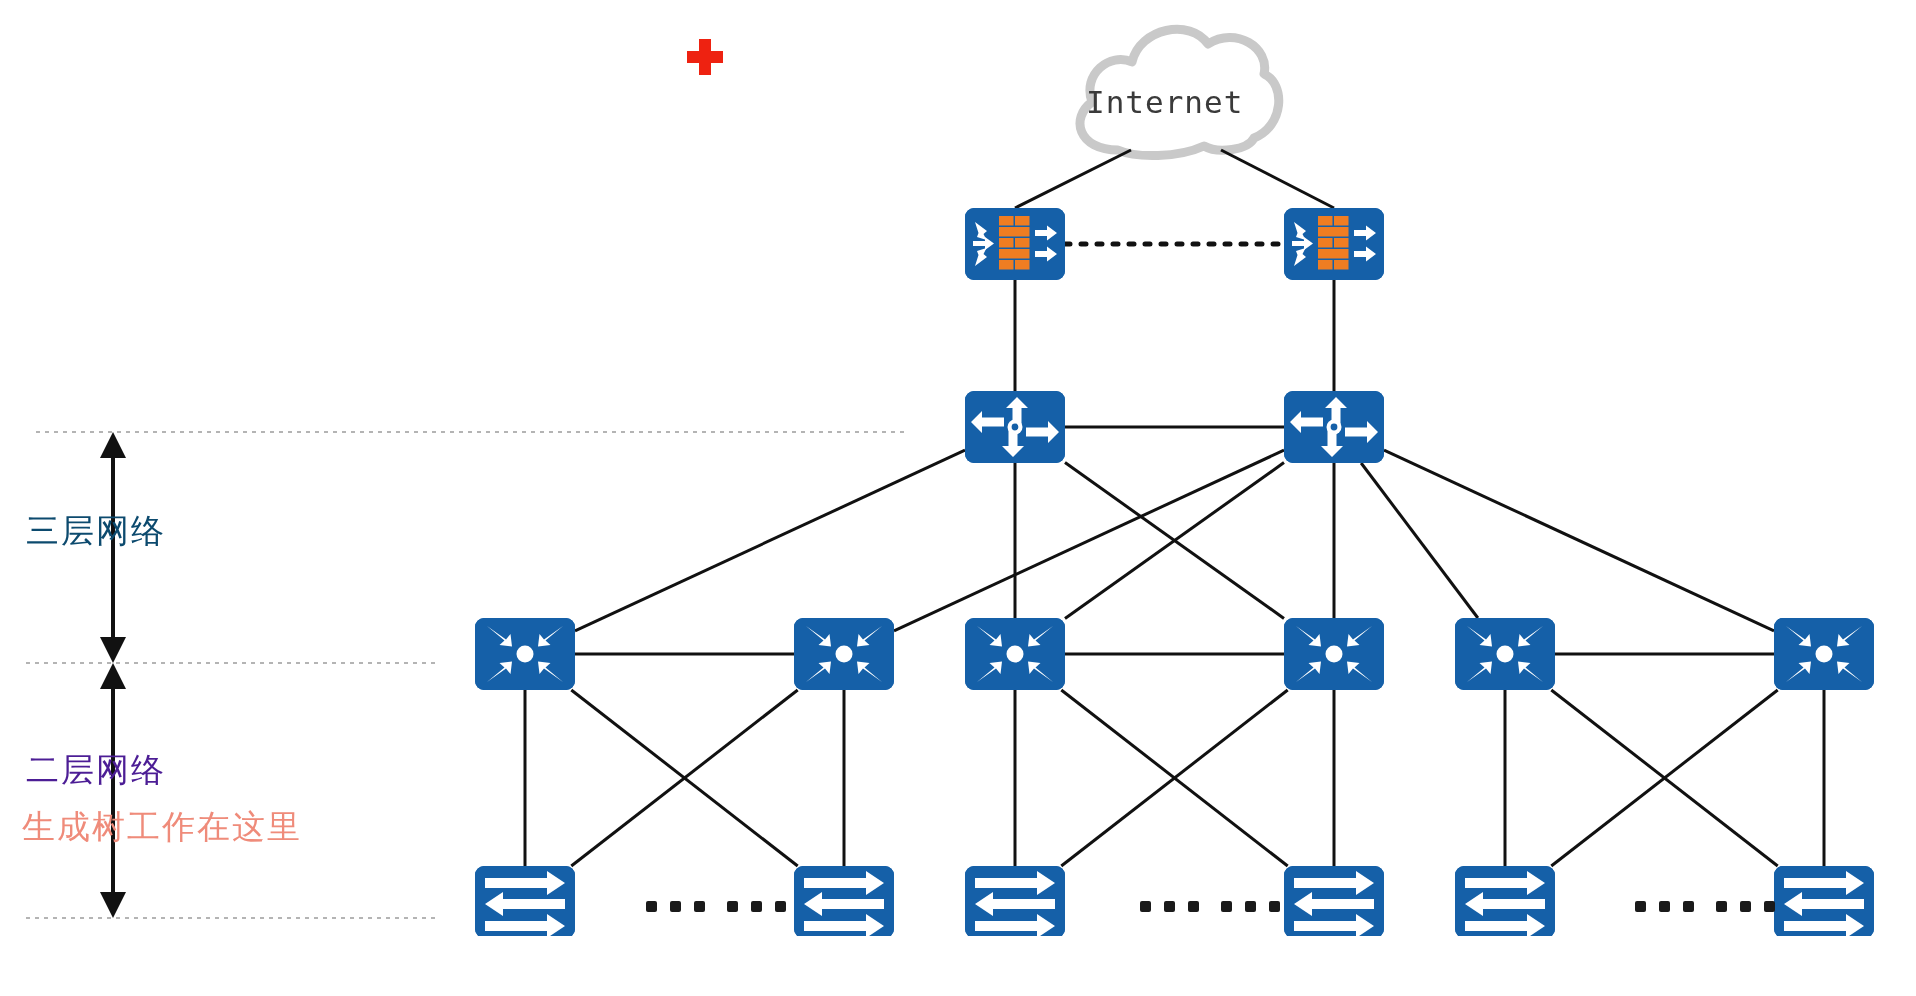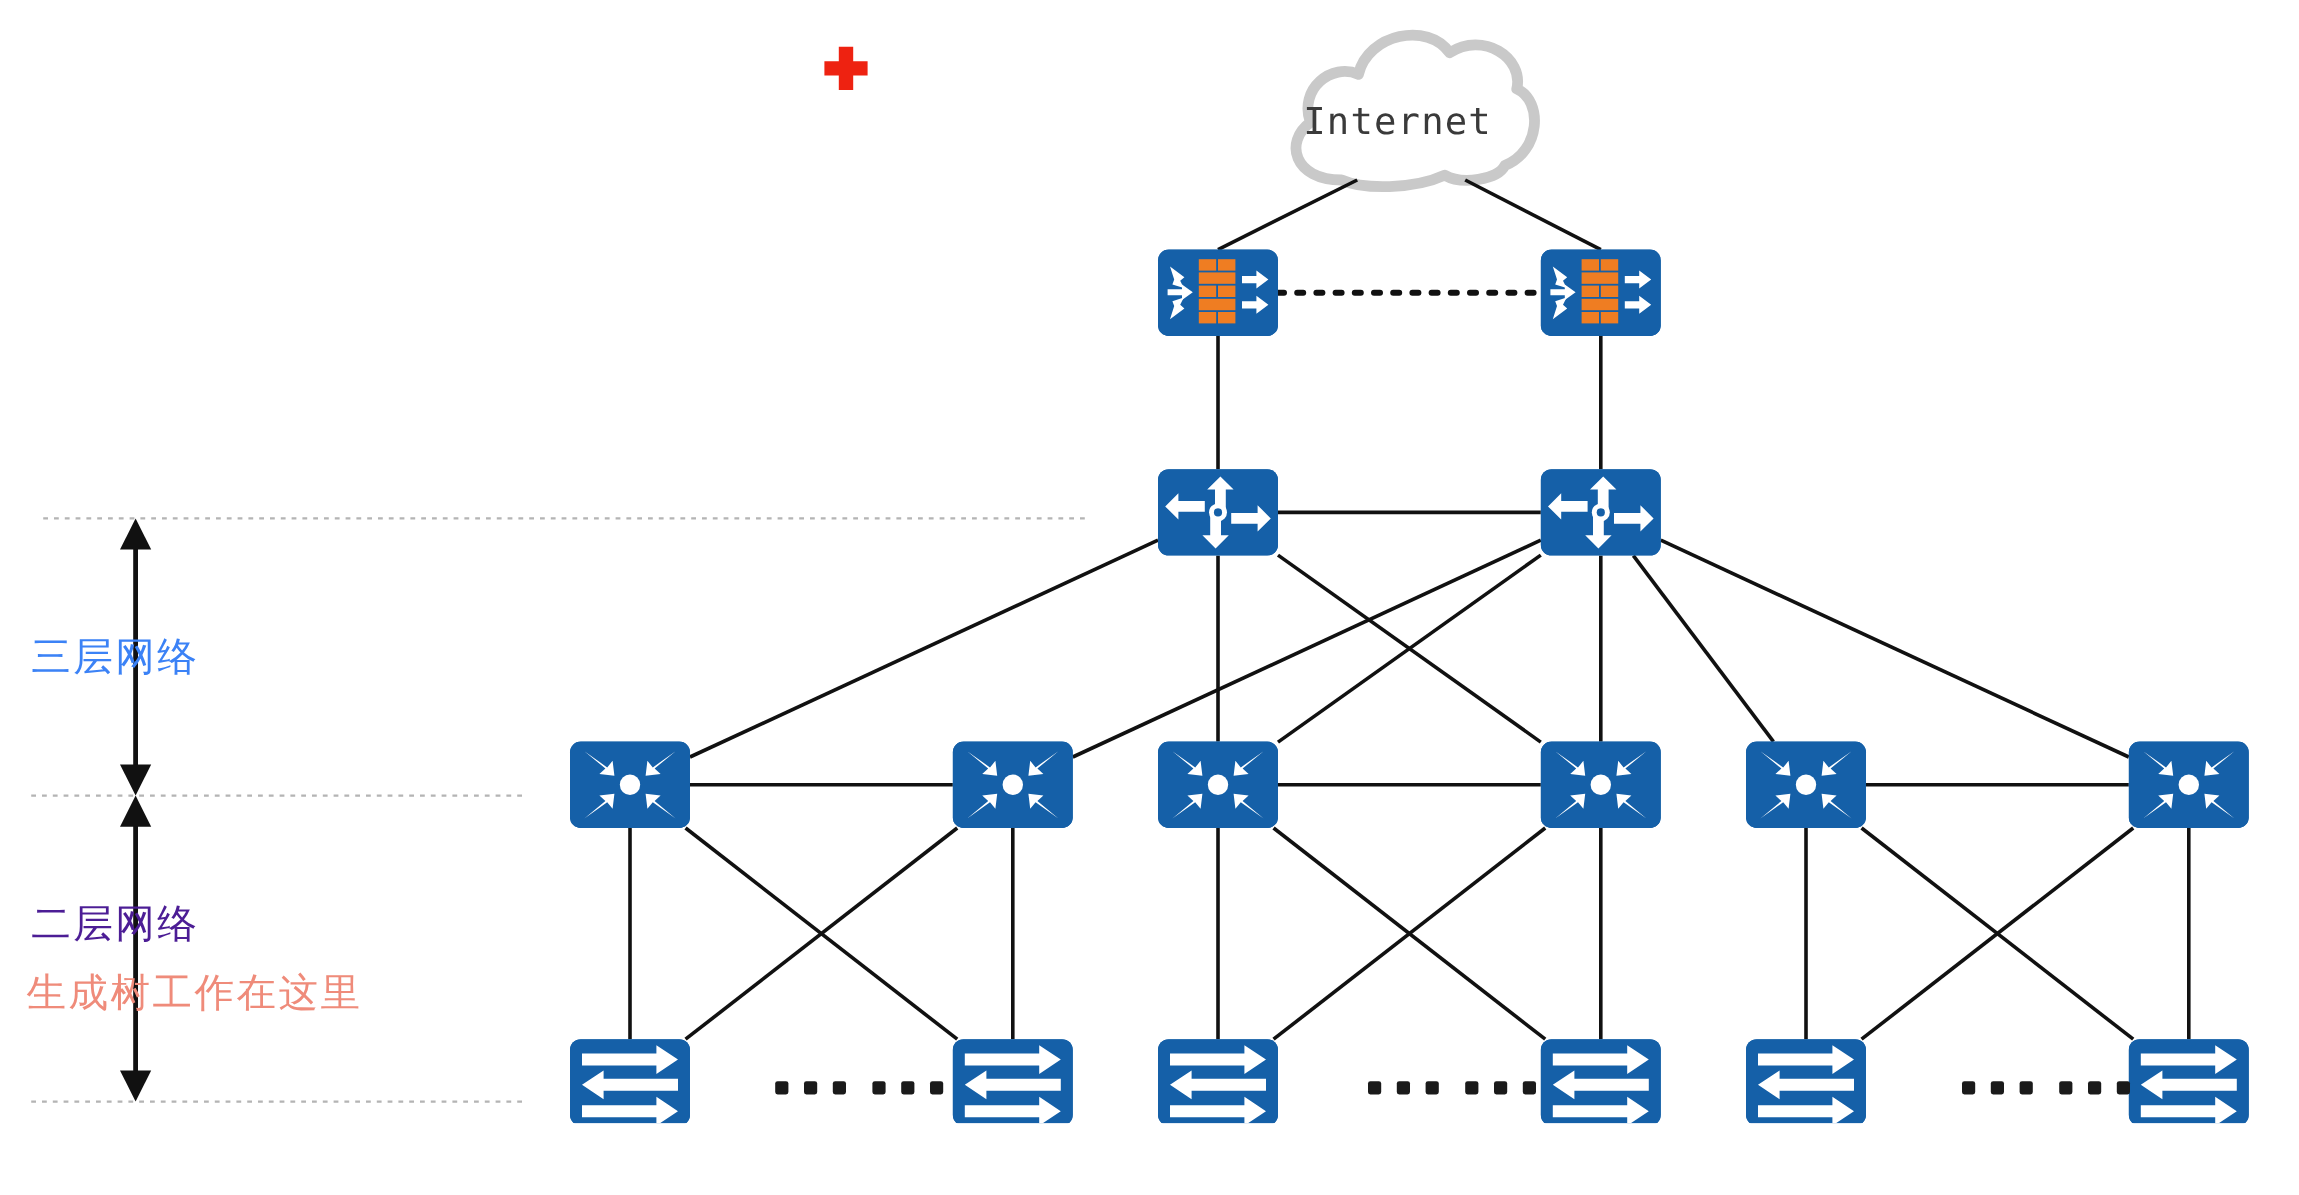--- a/index.html
+++ b/index.html
@@ -63,21 +63,21 @@
       </g>
       <g>
         <line x1="95" y1="677" x2="95" y2="904" stroke="#111" stroke-width="4"></line>
         <path d="M95 663 L82 689 L108 689 Z" fill="#111"></path>
         <path d="M95 918 L82 892 L108 892 Z" fill="#111"></path>
       </g>
     </svg>
 
   <div class="cloudtxt" style="left: 1068px; top: 84px;">Internet</div>
 
-  <div class="lbl lbl-cn" style="left: 8px; top: 525px; color: #3b82f6;">三层网络</div>
+  <div class="lbl lbl-cn" style="left: 8px; top: 509px; color: #0c4a6e;">三层网络</div>
   <div class="lbl lbl-cn" style="left: 8px; top: 748px; color: #4c1d95;">二层网络</div>
   <div class="lbl lbl-red" style="left: 4px; top: 805px; color: rgb(239, 139, 122);">生成树工作在这里</div>
 
   <div class="redplus" style="left: 667px; top: 37px;">
     <svg viewBox="0 0 40 40" width="40" height="40">
       <path d="M14 2 H26 V14 H38 V26 H26 V38 H14 V26 H2 V14 H14 Z" fill="#ee2211"></path>
     </svg>
   </div>
 
 <div class="node" style="left: 947px; top: 208px; width: 100px; height: 72px;">

